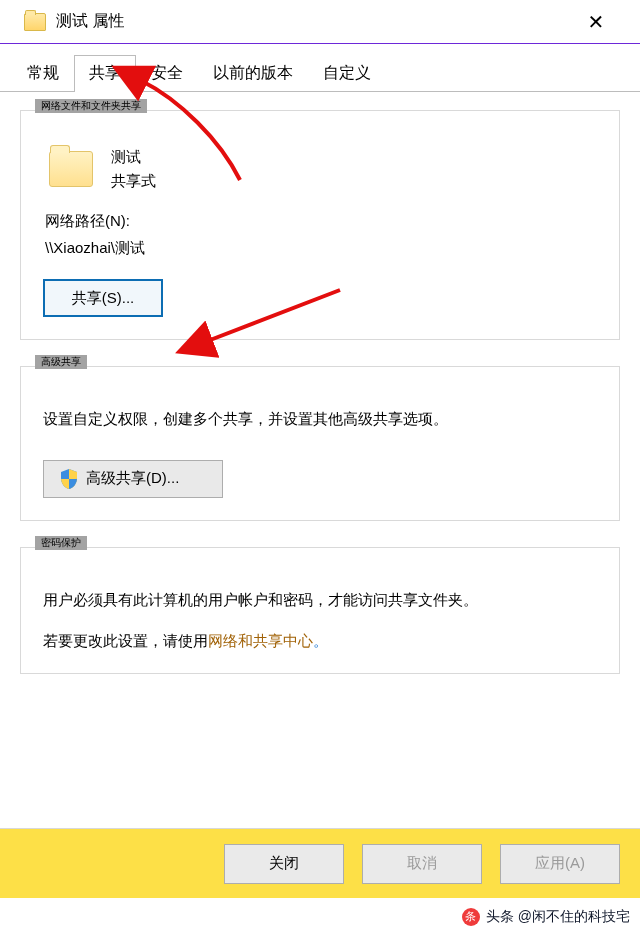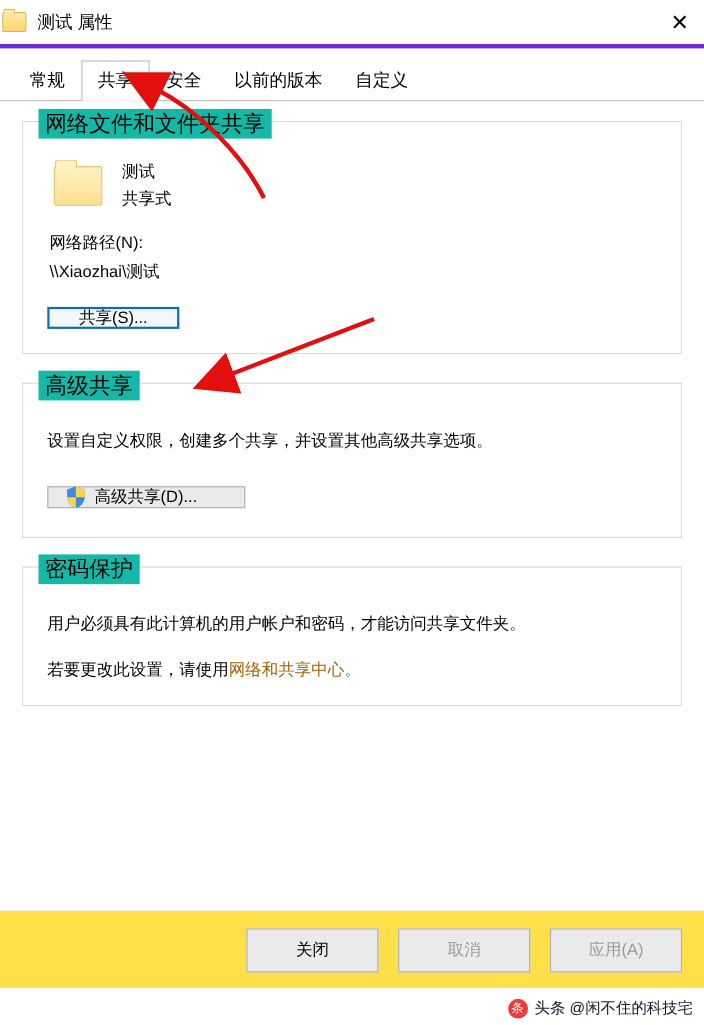--- a/index.html
+++ b/index.html
@@ -11,22 +11,22 @@
     color: #000;
     width: 640px;
     height: 932px;
     overflow: hidden;
     position: relative;
   }
   .titlebar {
     display: flex;
     align-items: center;
     height: 44px;
-    padding: 0 2px;
-    border-bottom: 4px solid #6d28d9;
+    padding: 0 24px;
+    border-bottom: 1px solid #6d28d9;
     position: relative;
   }
   .titlebar .folder-icon {
     width: 22px; height: 18px;
     background: linear-gradient(#ffe9a6,#ffd56b);
     border: 1px solid #d9b84a;
     border-radius: 2px 2px 1px 1px;
     margin-right: 10px;
     position: relative;
   }
@@ -68,23 +68,23 @@
   }
   .group {
     border: 1px solid #d9d9d9;
     position: relative;
     padding: 26px 22px 22px 22px;
     margin-bottom: 26px;
   }
   .group-title {
     position:absolute;
     top:-12px; left:14px;
-    background:#14b8a6;
+    background:#a3a3a3;
     padding: 0 6px;
-    font-size: 20px;
+    font-size: 10px;
   }
   .share-row { display:flex; align-items:center; margin: 8px 0 14px 6px;}
   .big-folder {
     width: 44px; height: 36px;
     background: linear-gradient(#fff2c4,#ffe08f);
     border: 1px solid #e3c46a;
     border-radius: 3px;
     position: relative;
     margin-right: 18px;
   }
@@ -93,21 +93,21 @@
     background:#fff2c4; border:1px solid #e3c46a; border-bottom:none;
     border-radius: 3px 3px 0 0;
   }
   .folder-info { line-height: 1.6; }
   .path-block { margin: 10px 0 18px 2px; line-height: 1.8; }
   .btn {
     display:inline-flex;
     align-items:center;
     justify-content:center;
     min-width: 120px;
-    height: 20px;
+    height: 38px;
     padding: 0 18px;
     background: #e9e9e9;
     border: 1px solid #adadad;
     font-family: inherit;
     font-size: 15px;
     cursor: default;
   }
   .btn.focus {
     border: 2px solid #0c6db3;
     background: #f1f7fb;

